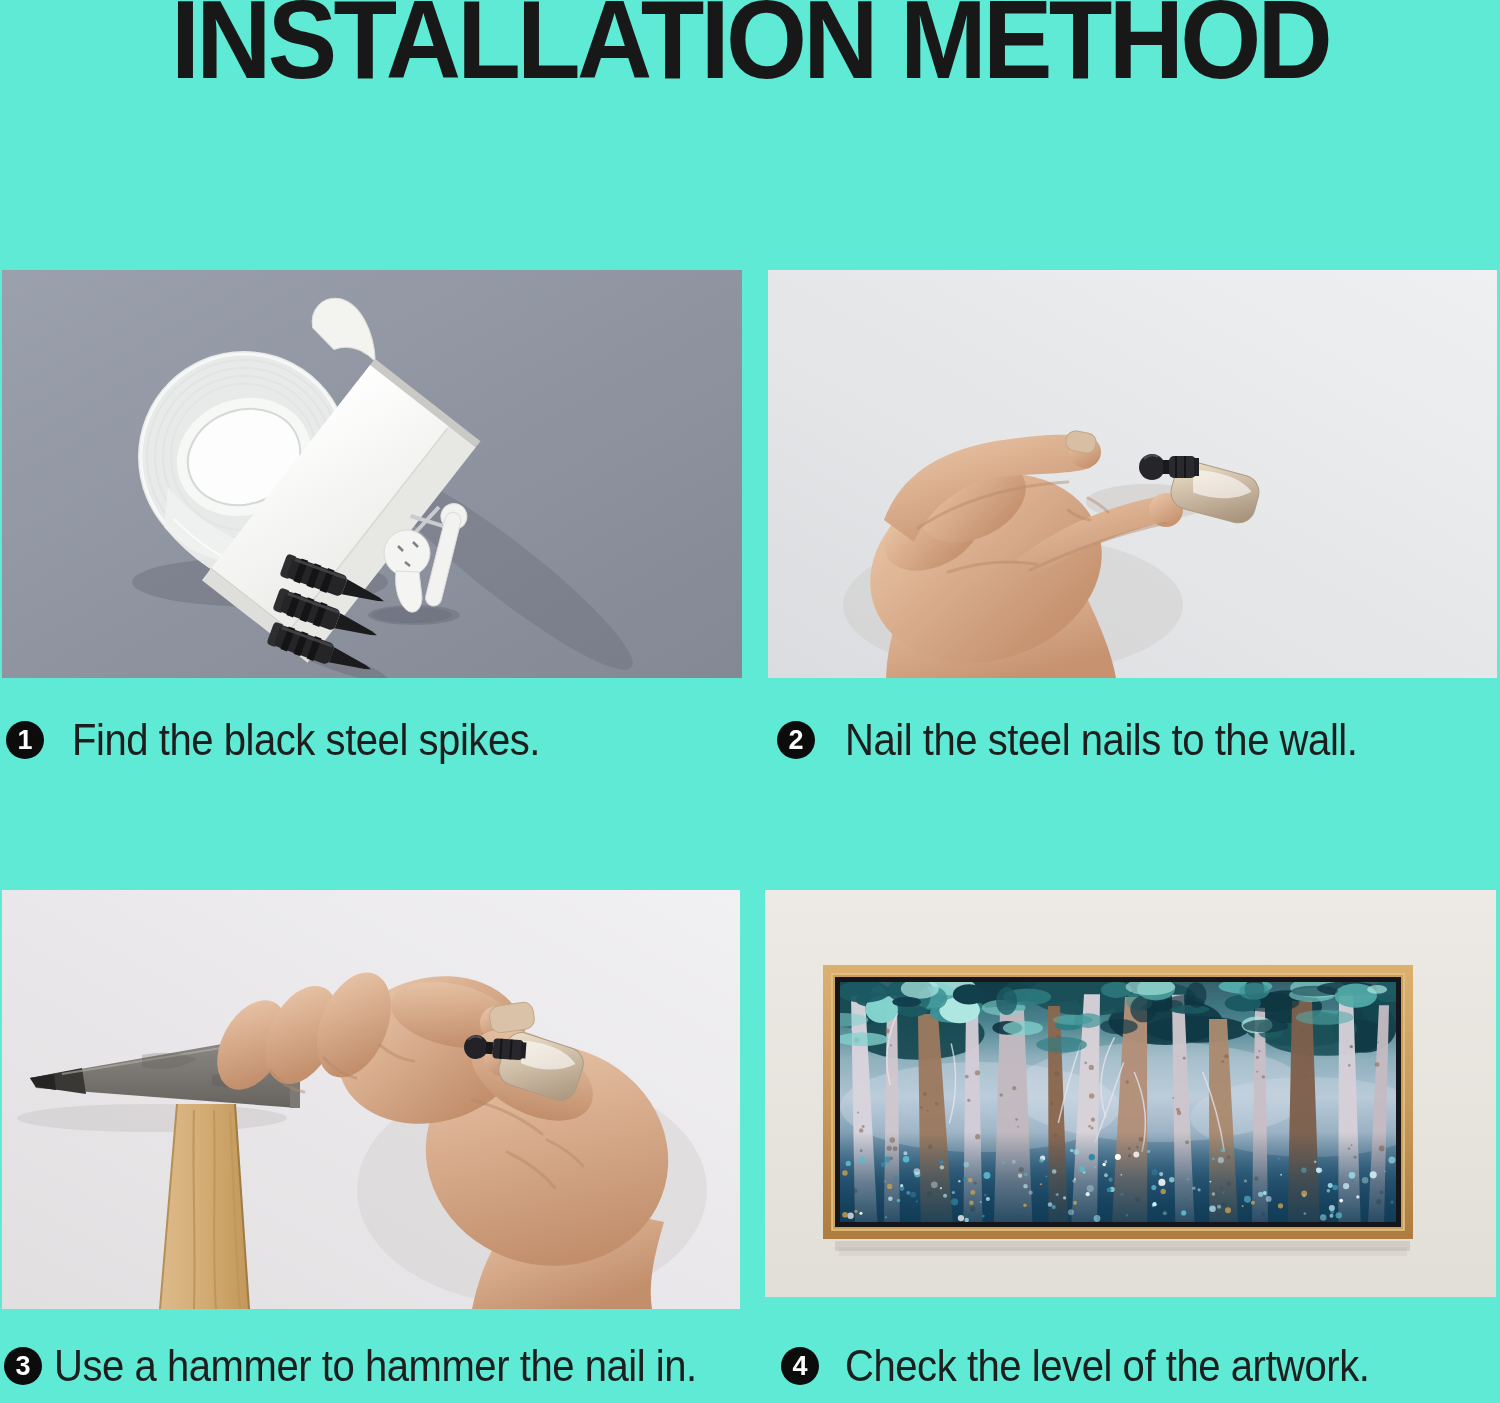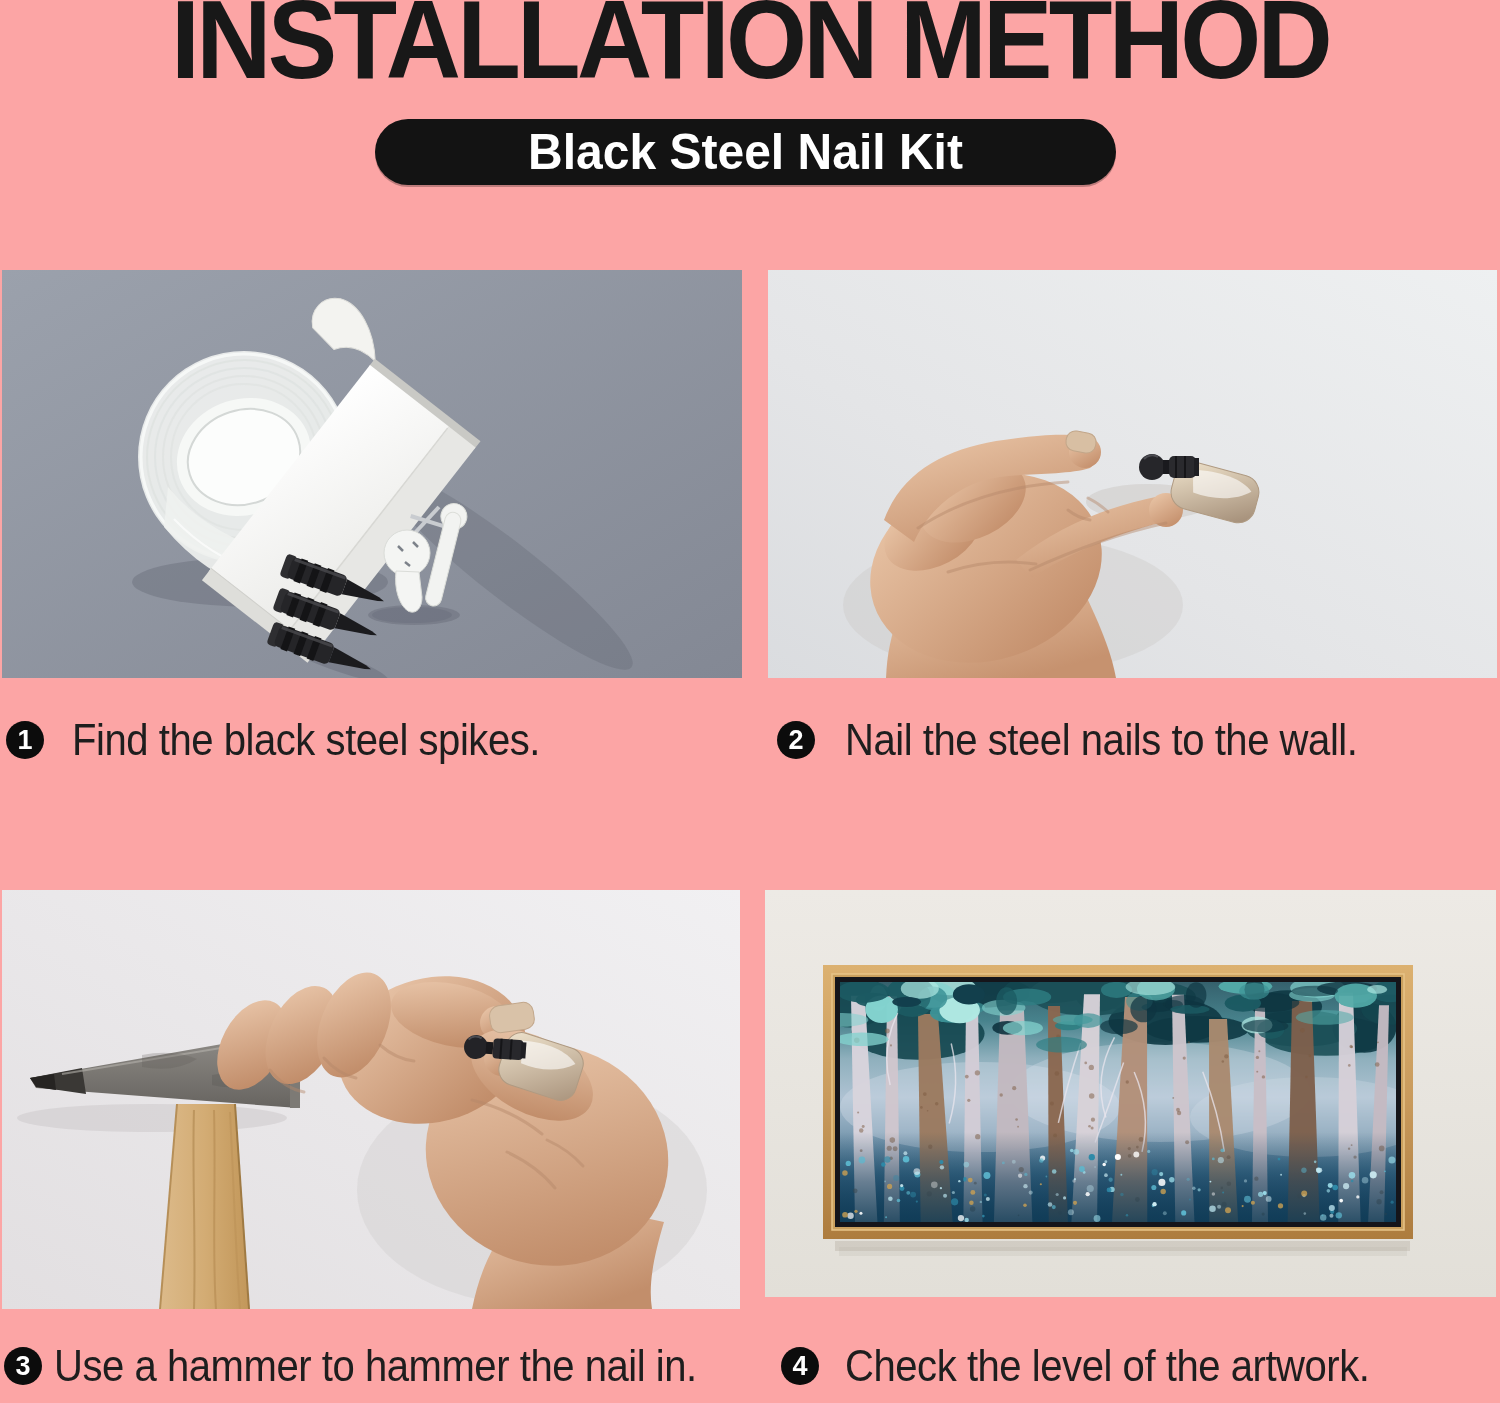--- a/index.html
+++ b/index.html
@@ -1,17 +1,17 @@
 <!DOCTYPE html>
 <html><head>
 <meta charset="utf-8">
 <style>
   html,body{margin:0;padding:0;background:#ffffff;}
   body{font-family:"Liberation Sans",sans-serif;}
-  #page{position:relative;width:1500px;height:1403px;background:#fca5a5;overflow:hidden;}
+  #page{position:relative;width:1500px;height:1403px;background:#5eead4;overflow:hidden;}
 
   .title{
     position:absolute;top:-16px;left:0;width:100%;margin:0;
     text-align:center;font-size:112px;font-weight:700;line-height:1.0;
     letter-spacing:-4px;color:#181818;transform:scaleX(.93);transform-origin:50% 0;
     white-space:nowrap;
   }
   .badge{
     position:absolute;left:375px;top:119px;width:741px;height:66px;
     background:#131313;border-radius:33px;
@@ -44,23 +44,20 @@
   #cap3{left:4px;top:1338px;}  #cap3 .txt{margin-left:12px;}
   #cap4{left:781px;top:1338px;}#cap4 .txt{margin-left:26px;}
 </style>
 </head>
 <body>
 
 <div id="page">
 
   <h1 class="title">INSTALLATION METHOD</h1>
 
-  <div class="badge">
-    <span>Black Steel Nail Kit</span>
-  </div>
 
   <svg id="photo1" class="photo" width="740" height="408" viewBox="0 0 740 408" role="img" aria-label="Kit contents on a gray surface: clear adhesive tape roll, white packaging box, two white plastic picture hangers and three black steel spikes">
     <defs>
       <linearGradient id="p1bg" x1="0" y1="0" x2="1" y2="1">
         <stop offset="0" stop-color="#9ba1ac"></stop>
           <stop offset="1" stop-color="#838894"></stop>
       </linearGradient>
       <linearGradient id="boxface" x1="0" y1="0" x2="1" y2="1">
         <stop offset="0" stop-color="#ffffff"></stop>
           <stop offset="1" stop-color="#ebebe8"></stop>

